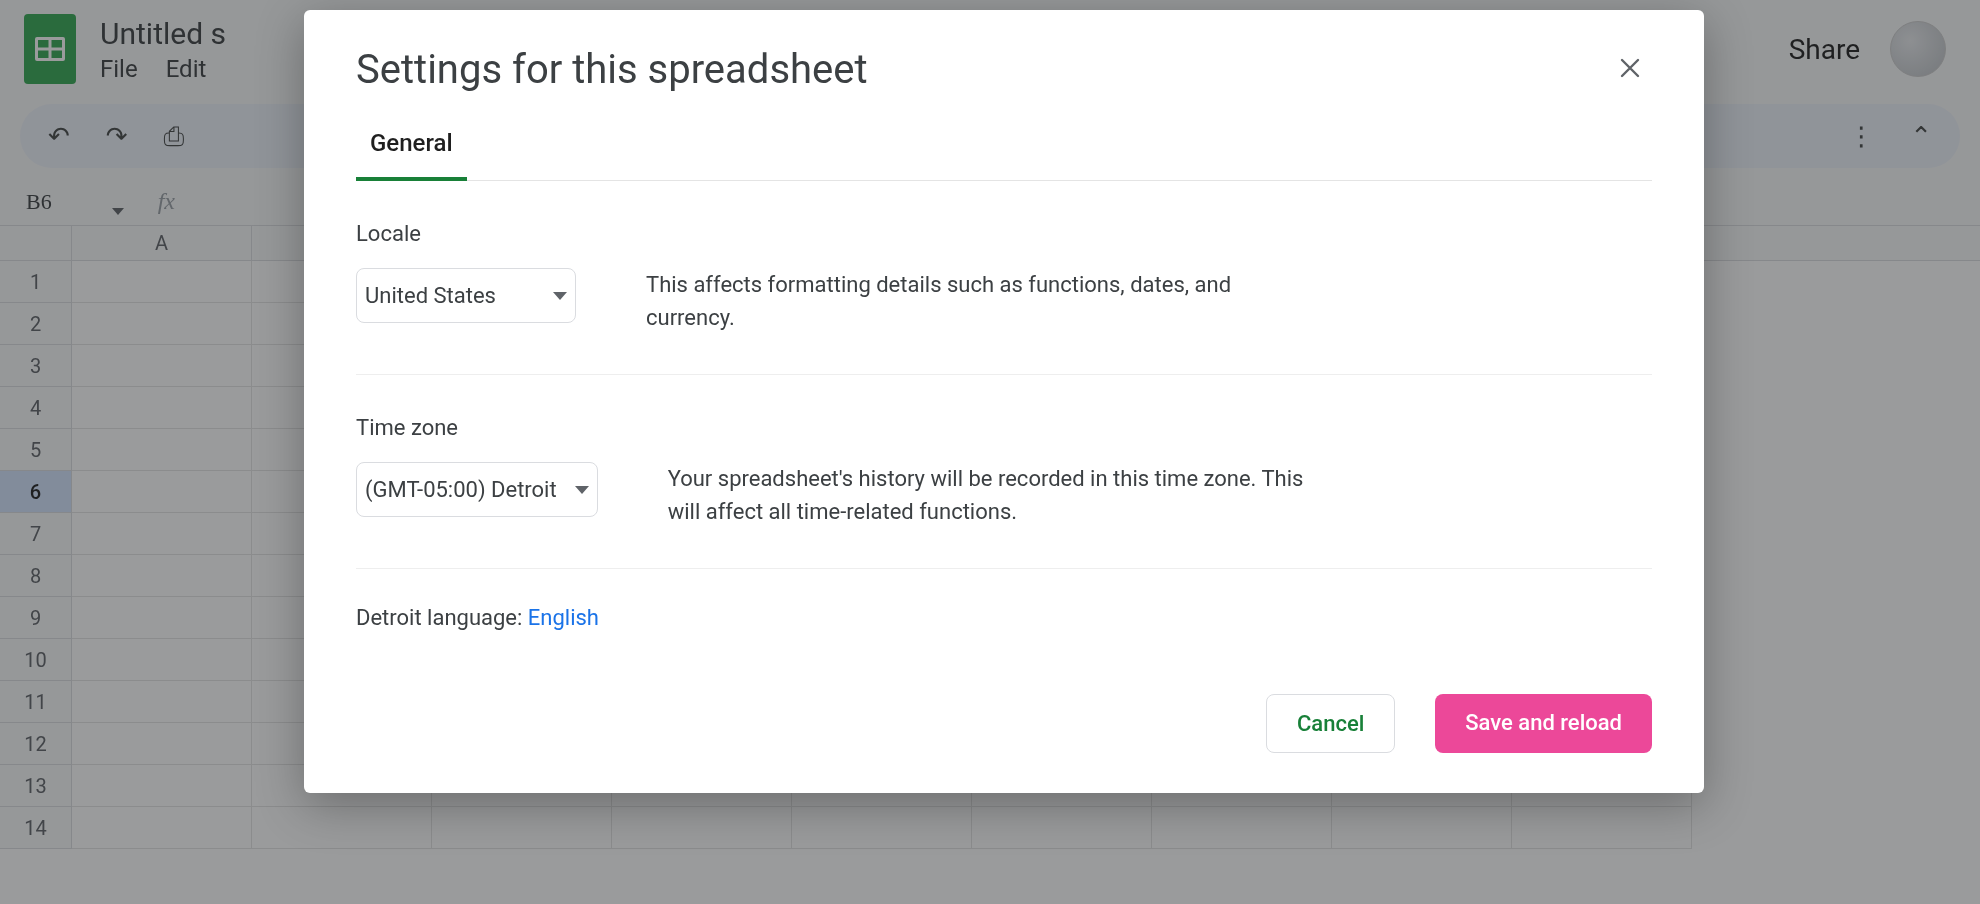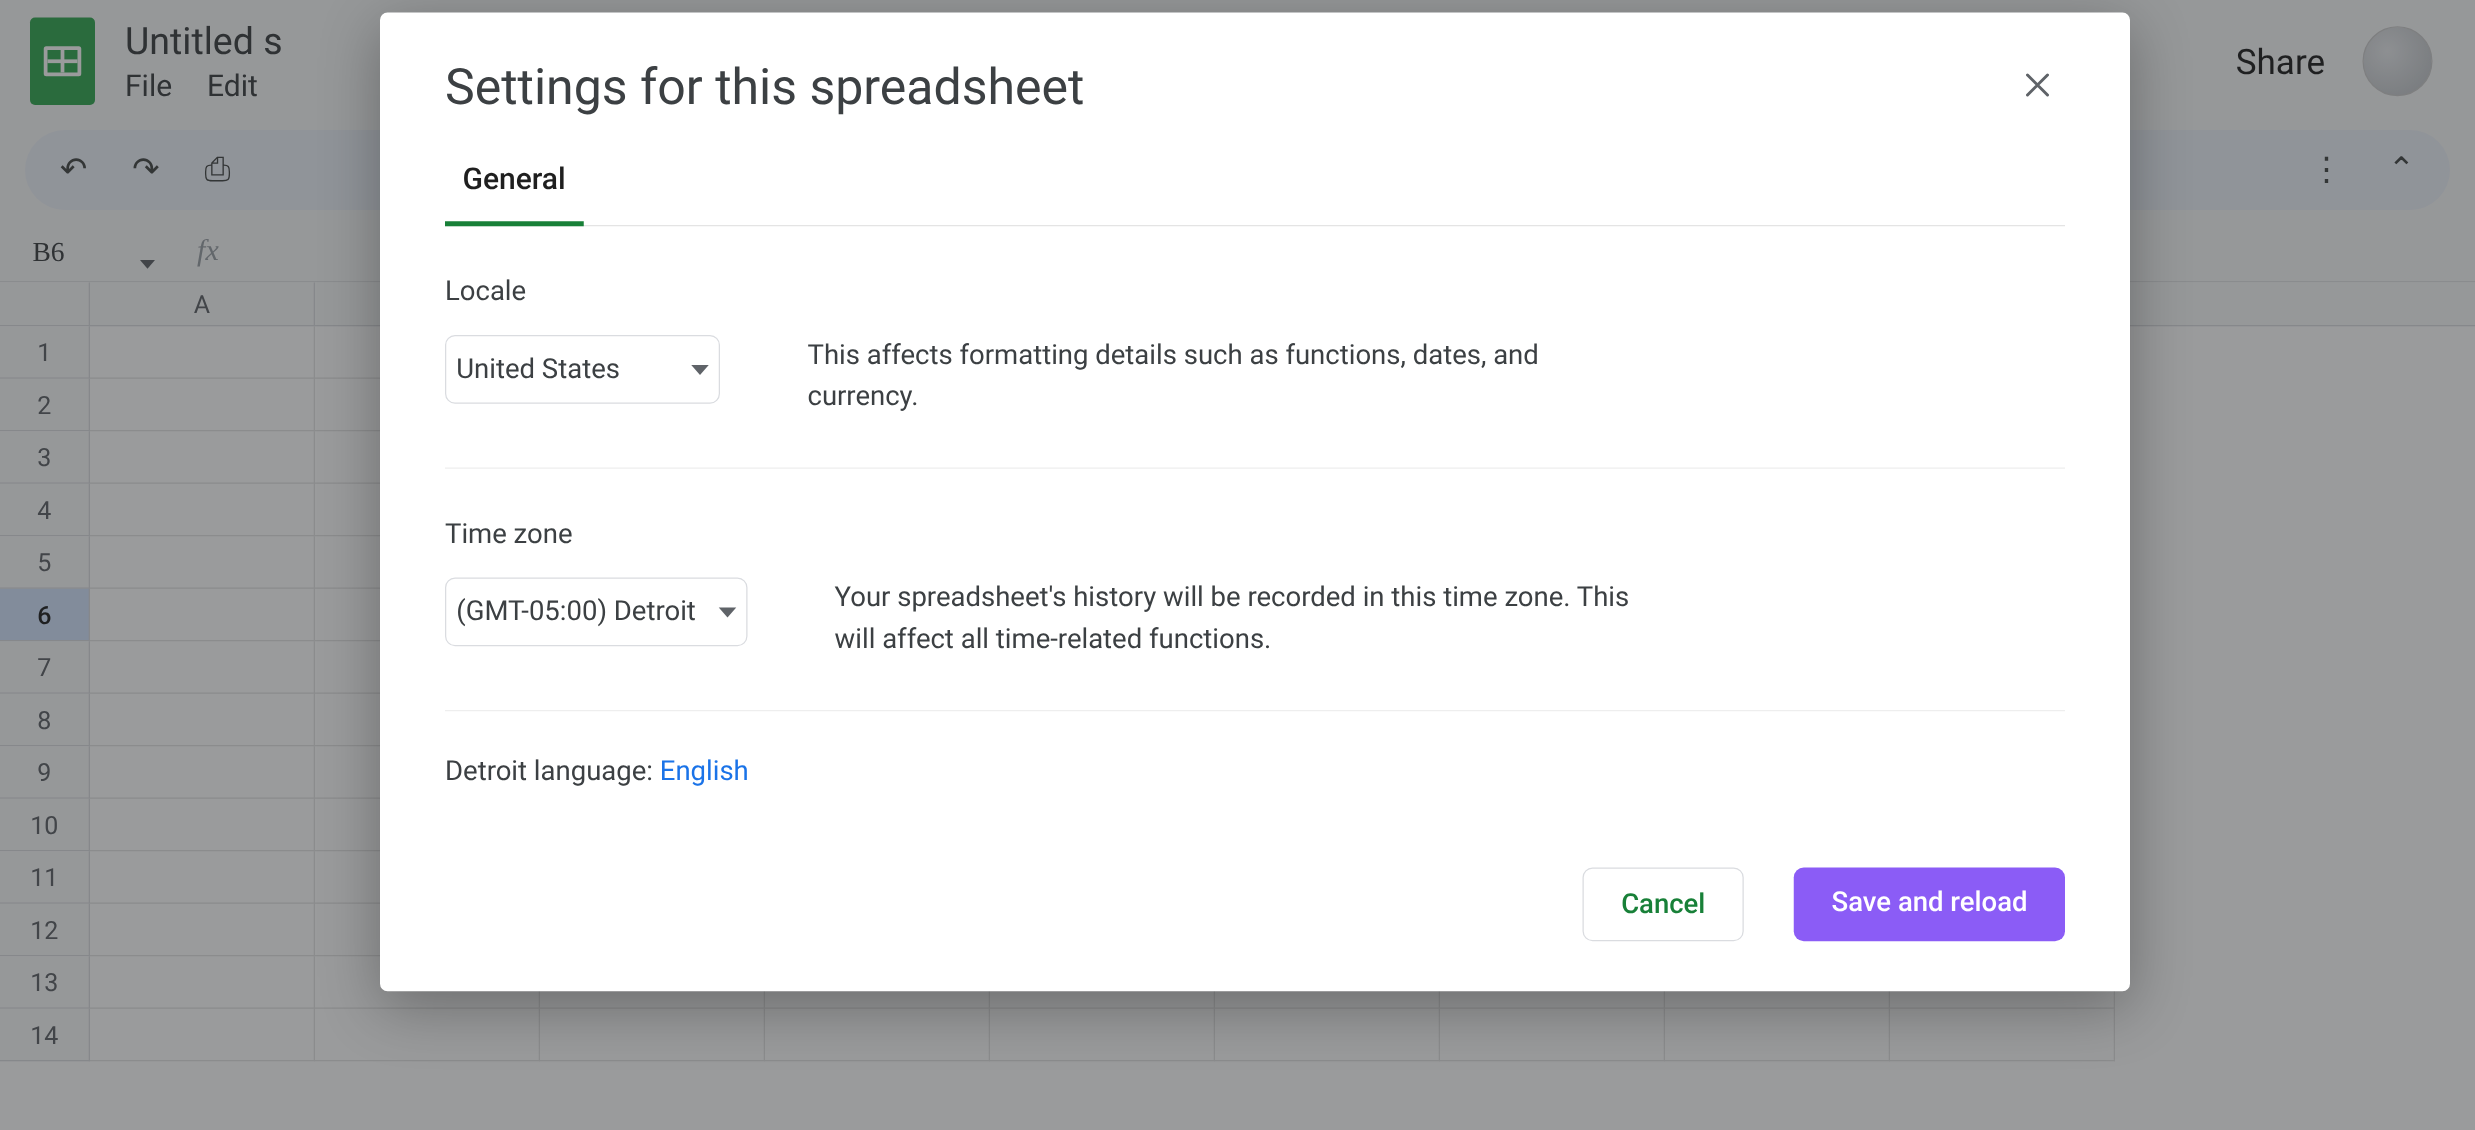--- a/index.html
+++ b/index.html
@@ -232,21 +232,21 @@
     cursor: pointer;
     font-weight: 500;
   }
   .btn-outline {
     border: 1px solid #dadce0;
     color: #188038;
     background: #fff;
   }
   .btn-primary {
     border: none;
-    background: #8b5cf6;
+    background: #ec4899;
     color: #fff;
   }
 </style>
 </head>
 <body>
 
 <div class="app-bg">
 
   <div class="topbar">
     <div class="sheets-logo">

